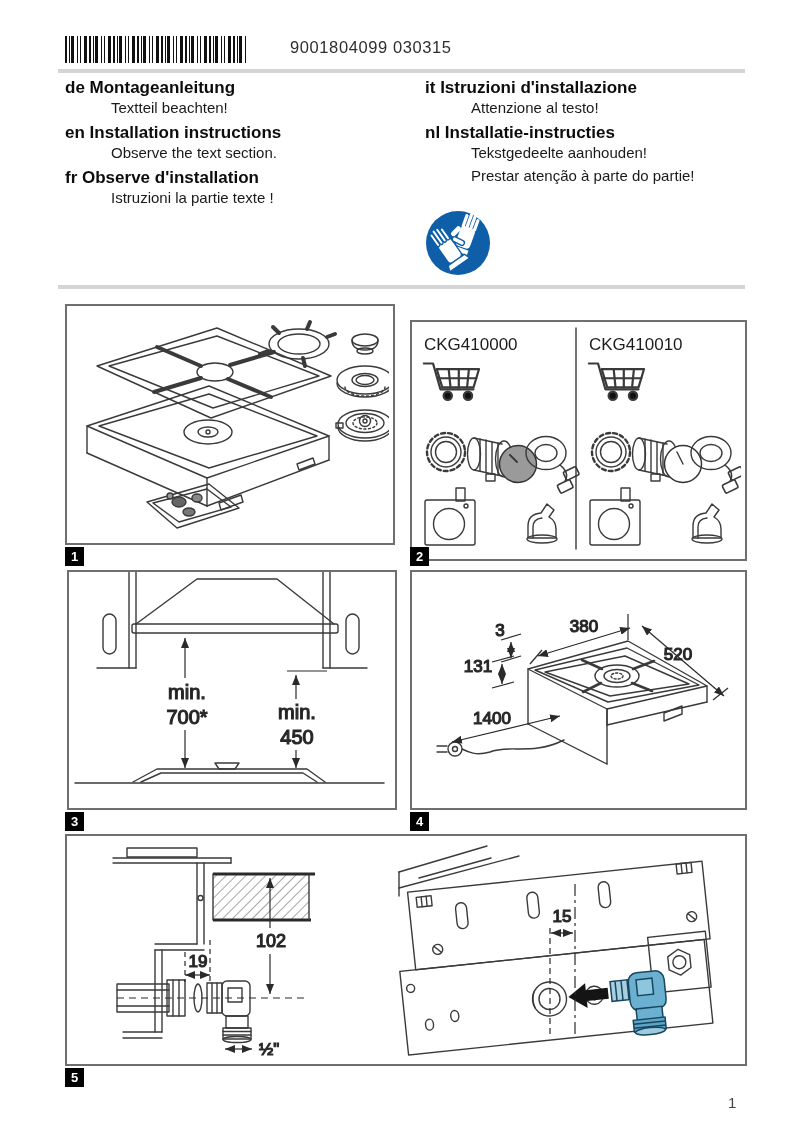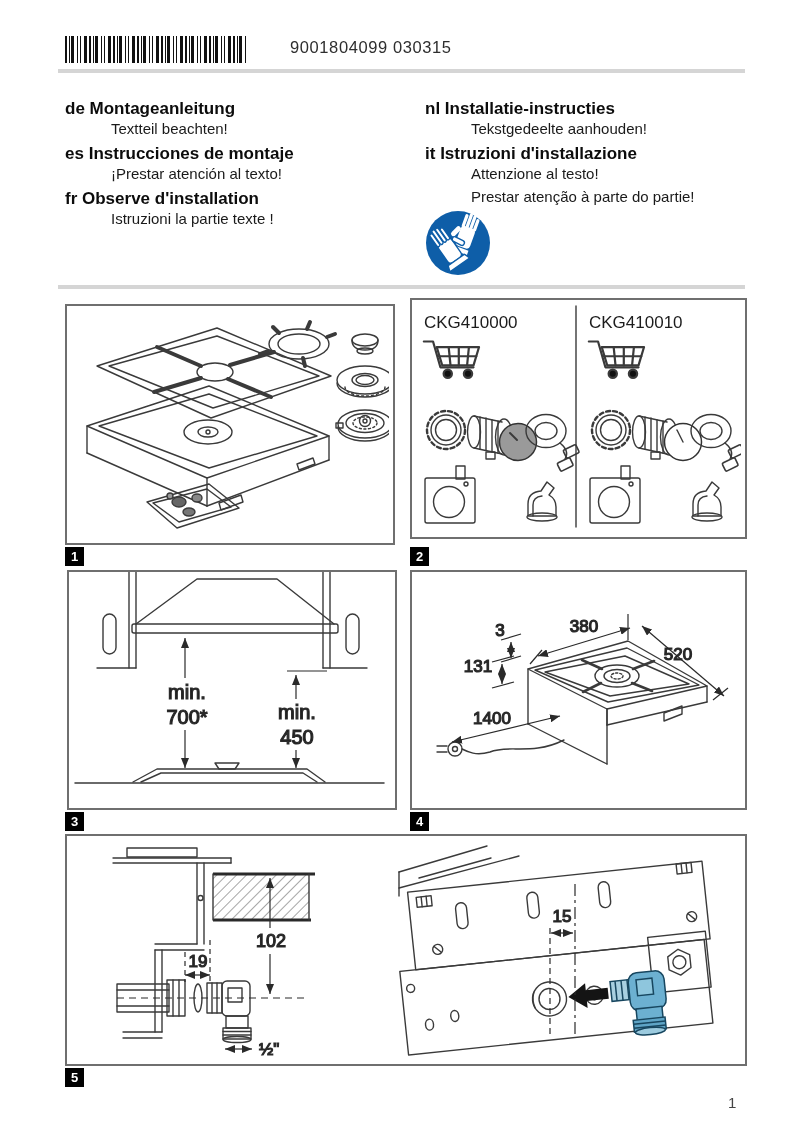--- a/index.html
+++ b/index.html
@@ -6,21 +6,21 @@
   .page{position:relative;width:802px;height:1134px;background:#fff;
         font-family:"Liberation Sans",sans-serif;color:#111;overflow:hidden;}
   .rule{position:absolute;left:58px;width:687px;height:4px;background:#d5d5d5;}
   .barcode{position:absolute;left:65px;top:36px;width:182px;height:27px;
     background-image:repeating-linear-gradient(90deg,
       #111 0 2px,#fff 2px 4px,#111 4px 5px,#fff 5px 6px,#111 6px 9px,
       #fff 9px 12px,#111 12px 13px,#fff 13px 15px,#111 15px 16px,
       #fff 16px 19px,#111 19px 22px,#fff 22px 24px);}
   .barcode-number{position:absolute;left:290px;top:38px;font-size:16.5px;
     letter-spacing:.6px;color:#2e2e2e;}
-  .lang-col{position:absolute;top:78px;margin-top:21px;}
+  .lang-col{position:absolute;top:78px;}
   .lang-col.left{left:65px;width:345px;}
   .lang-col.right{left:425px;width:330px;}
   .lang-heading{font-size:17px;font-weight:bold;line-height:20px;color:#0c0c0c;}
   .lang-note{font-size:15px;line-height:16px;padding-left:46px;margin:2px 0 7px 0;color:#1a1a1a;}
   .gloves{position:absolute;left:424px;top:209px;width:68px;height:68px;}
   .fig-box{position:absolute;border:2px solid #6f6f6f;background:#fff;}
   .fig-label{position:absolute;width:19px;height:19px;background:#000;color:#fff;
     font-size:13px;font-weight:bold;display:flex;align-items:center;justify-content:center;}
   .page-number{position:absolute;left:728px;top:1094px;font-size:15px;color:#444;}
   svg text{font-family:"Liberation Sans",sans-serif;fill:#1c1c1c;}
@@ -44,37 +44,39 @@
   <div class="barcode"></div>
   <div class="barcode-number">9001804099 030315</div>
   <div class="rule" style="top:69px"></div>
 
   <div class="lang-col left">
     <div>
       <div class="lang-heading"><span>de</span> <span>Montageanleitung</span></div>
       <div class="lang-note">Textteil beachten!</div>
     </div>
     <div>
-      <div class="lang-heading"><span>es</span> <span>Instrucciones de montaje</span></div>
-      <div class="lang-note">¡Prestar atención al texto!</div>
+      <div class="lang-heading"><span>en</span> <span>Installation instructions</span></div>
+      <div class="lang-note">Observe the text section.</div>
+    </div>
+    <div>
     </div>
     <div>
       <div class="lang-heading"><span>fr</span> <span>Observe d'installation</span></div>
       <div class="lang-note">Istruzioni la partie texte !</div>
     </div>
   </div>
 
   <div class="lang-col right">
     <div>
+      <div class="lang-heading"><span>it</span> <span>Istruzioni d'installazione</span></div>
+      <div class="lang-note">Attenzione al testo!</div>
+    </div>
+    <div>
       <div class="lang-heading"><span>nl</span> <span>Installatie-instructies</span></div>
       <div class="lang-note">Tekstgedeelte aanhouden!</div>
-    </div>
-    <div>
-      <div class="lang-heading"><span>it</span> <span>Istruzioni d'installazione</span></div>
-      <div class="lang-note">Attenzione al testo!</div>
     </div>
     <div>
       <div class="lang-note">Prestar atenção à parte do partie!</div>
     </div>
   </div>
 
   <div class="gloves">
     <svg viewBox="0 0 68 68" width="68" height="68">
       <circle cx="34" cy="34" r="32" fill="#0e5ea8"></circle>
       <g fill="#ffffff">
@@ -165,21 +167,21 @@
         <path d="M271,121 a27,14 0 0 0 54,0"></path>
         <ellipse cx="298" cy="117" rx="19" ry="9.5"></ellipse>
         <ellipse cx="298" cy="117" rx="12" ry="6" stroke-dasharray="2 2.5"></ellipse>
         <circle cx="298" cy="115" r="5.5"></circle>
         <circle cx="298" cy="115" r="2"></circle>
         <rect x="269" y="117" width="7" height="5"></rect>
       </g>
     </svg>
   </div>
 
-  <div class="fig-box" style="left:410px;top:298px;width:333px;height:237px">
+  <div class="fig-box" style="left:410px;top:320px;width:333px;height:237px">
     <svg viewBox="0 0 329 233" width="329" height="233">
       <line x1="164" y1="6" x2="164" y2="227" class="la"></line>
       <g class="cell-a">
         <text x="12" y="28" class="modeltext">CKG410000</text>
         <g class="la2" transform="translate(10,36) scale(0.92)">
           <path d="M2,6 H12 L20,34 H56"></path>
           <polygon points="16,12 62,12 56,32 22,32"></polygon>
           <line x1="29" y1="12" x2="31" y2="32"></line>
             <line x1="40" y1="12" x2="40" y2="32"></line>
             <line x1="51" y1="12" x2="49" y2="32"></line>

